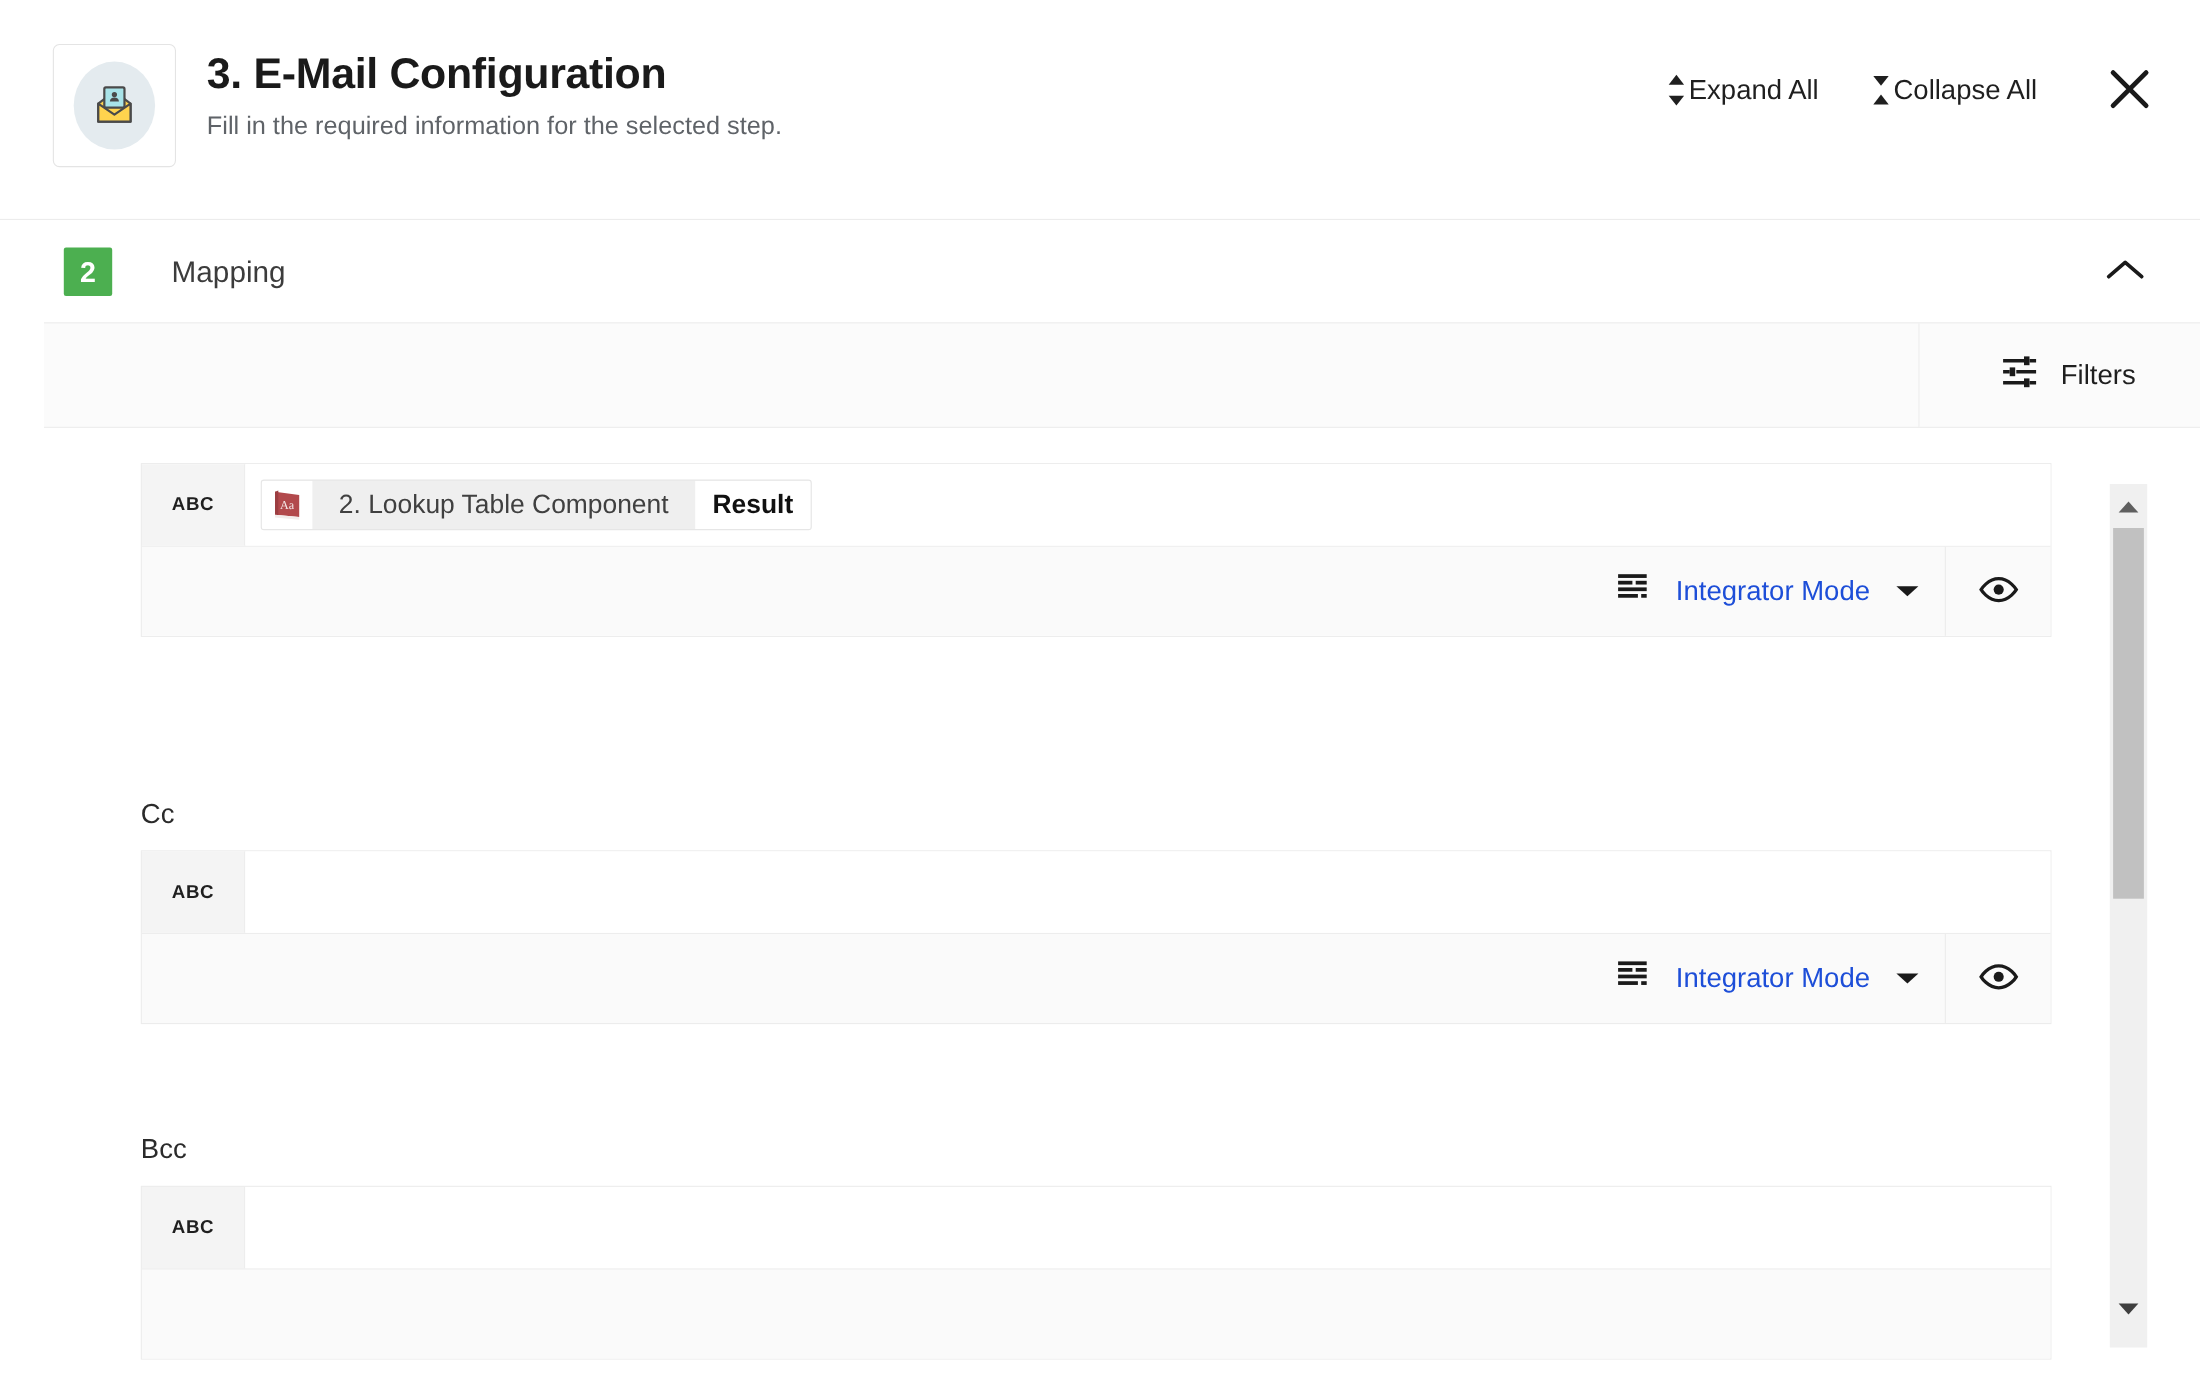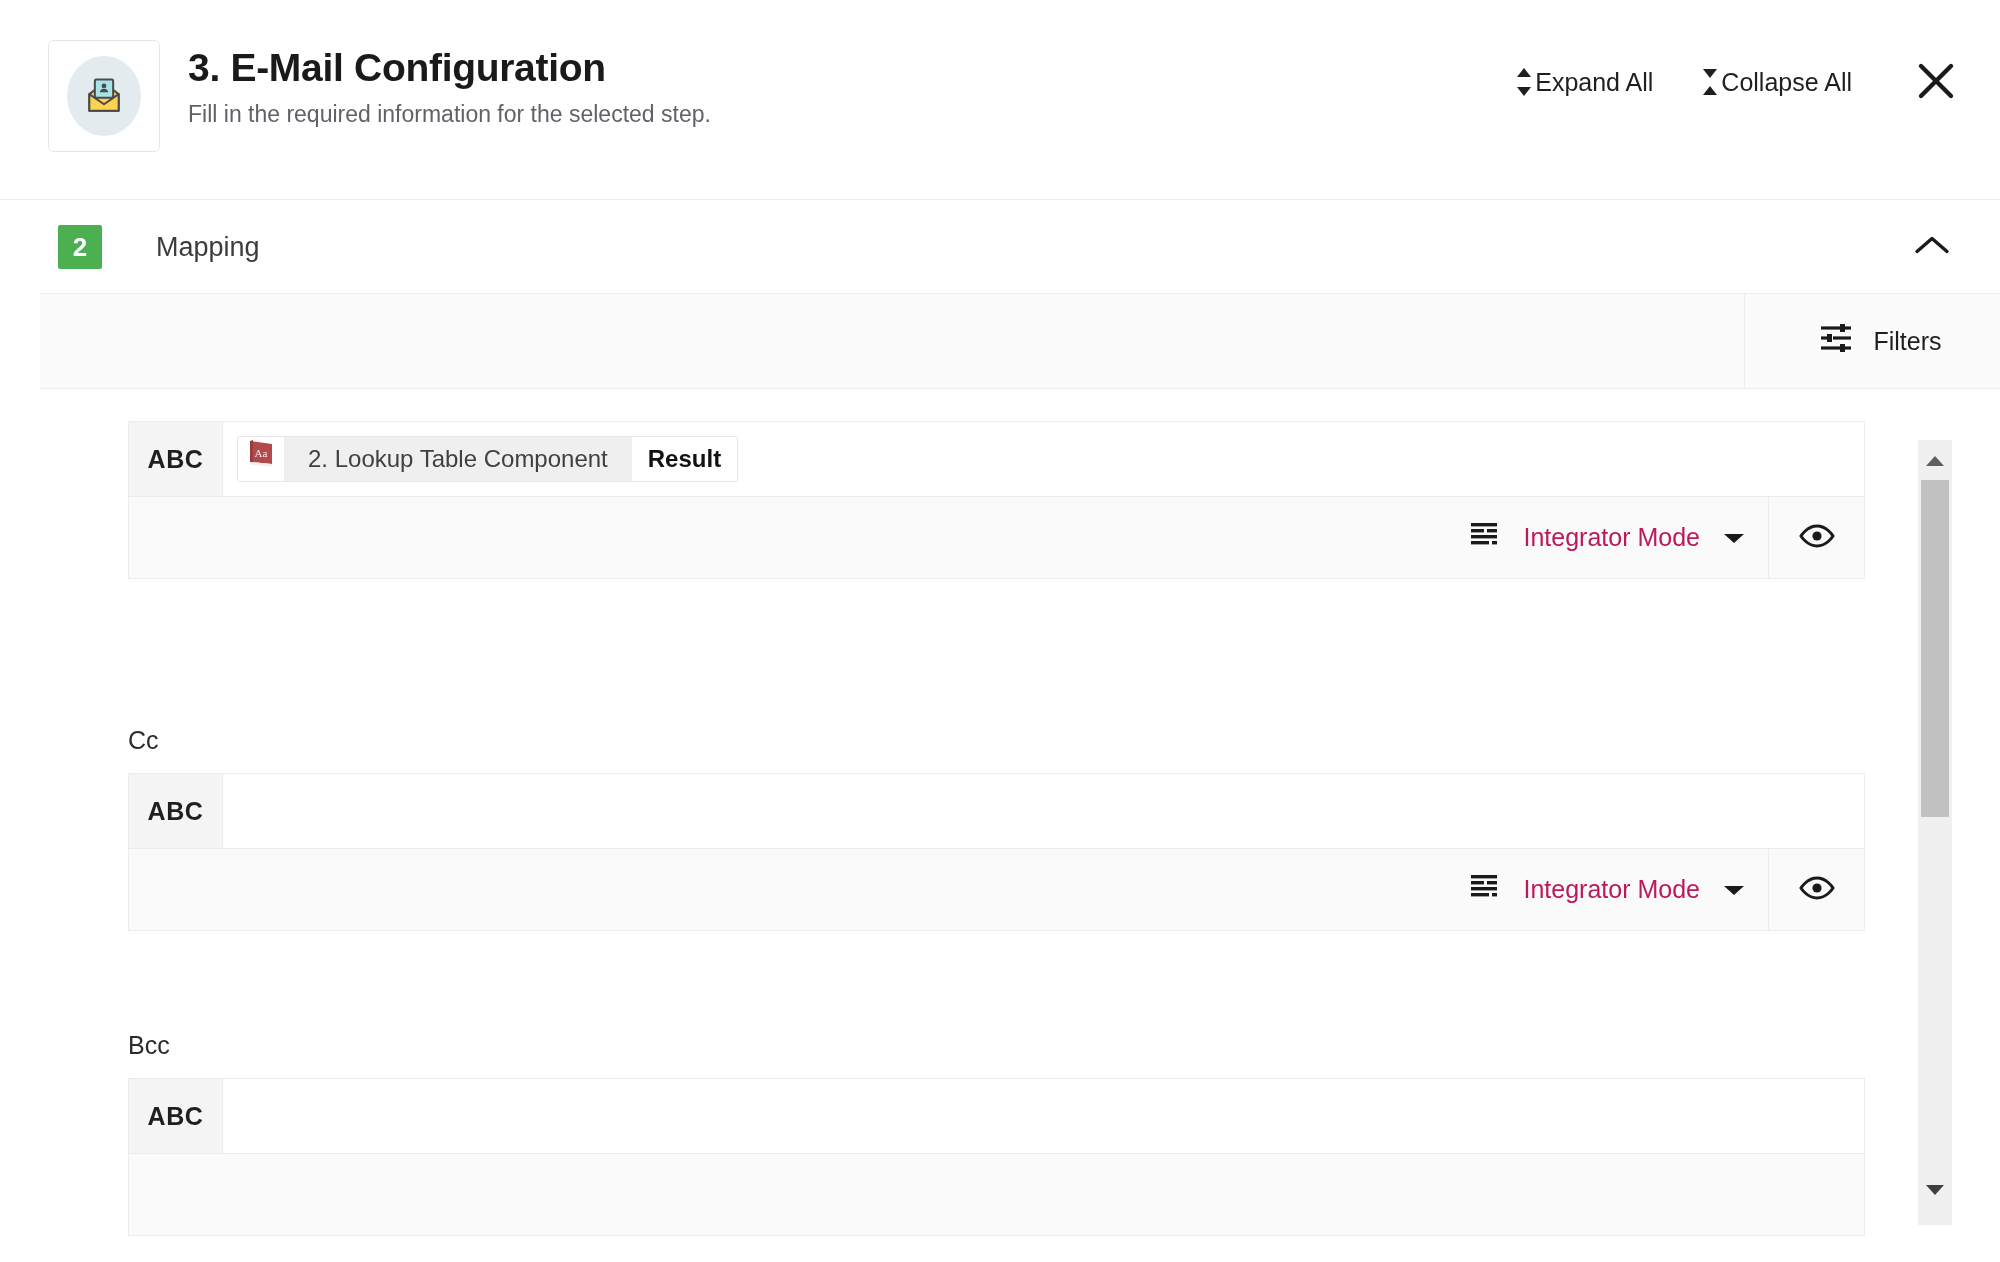--- a/index.html
+++ b/index.html
@@ -196,21 +196,21 @@
     min-height: 74px;
     align-items: stretch;
   }
   .abc-cell {
     width: 94px;
     background: #f4f4f4;
     border-right: 1px solid #ececec;
     display: flex;
     align-items: center;
     justify-content: center;
-    font-size: 25px;
+    font-size: 17px;
     font-weight: bold;
     color: #1f1f1f;
     letter-spacing: 0.6px;
     flex: none;
   }
   .value-cell {
     flex: 1;
     background: #ffffff;
     display: flex;
     align-items: center;
@@ -222,21 +222,21 @@
     height: 46px;
     background: #efefef;
     border-radius: 3px;
     overflow: hidden;
     border: 1px solid #e6e6e6;
   }
   .chip-icon-wrap {
     width: 46px; height: 44px;
     background: #ffffff;
     display: flex;
-    align-items: flex-start;
+    align-items: center;
     justify-content: center;
     flex: none;
   }
   .chip-label {
     padding: 0 24px;
     font-size: 24px;
     color: #404040;
     white-space: nowrap;
   }
   .chip-field {
@@ -262,21 +262,21 @@
   .mode-select {
     display: flex;
     align-items: center;
     gap: 22px;
     padding: 0 22px 0 16px;
     cursor: pointer;
     background: none;
     border: none;
     font-family: inherit;
     font-size: 25px;
-    color: #be185d;
+    color: #1d4ed8;
   }
   .eye-cell {
     width: 96px;
     border-left: 1px solid #ececec;
     display: flex;
     align-items: center;
     justify-content: center;
     cursor: pointer;
     background: none;
     border-top: none; border-right: none; border-bottom: none;

